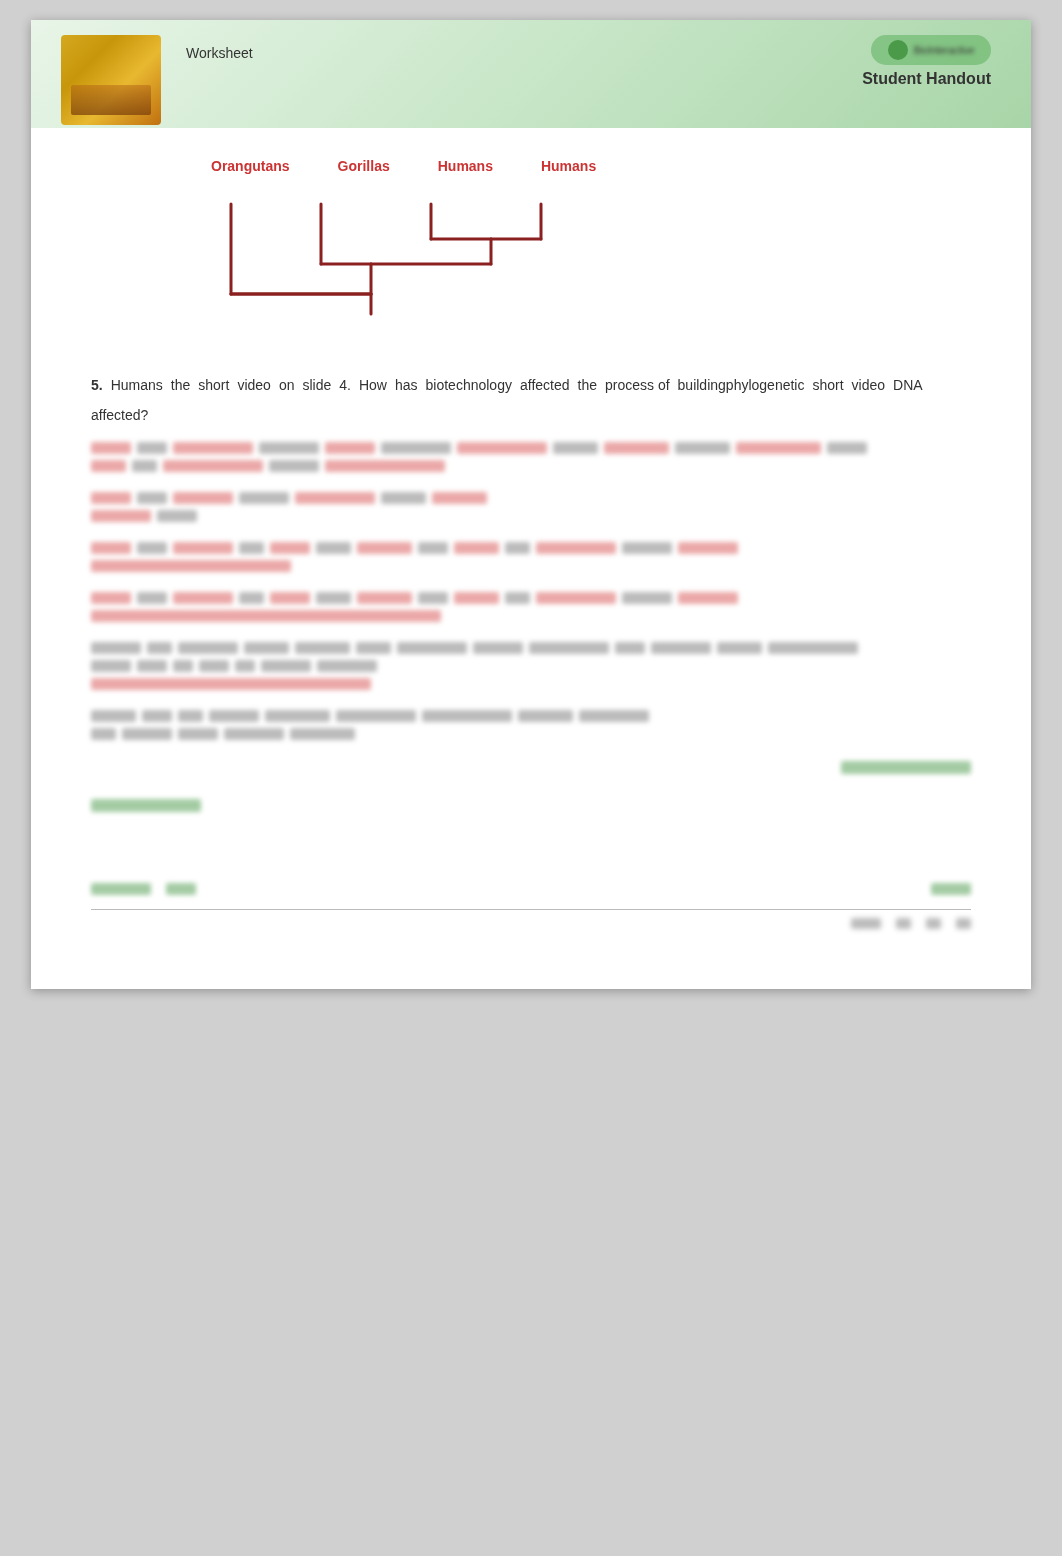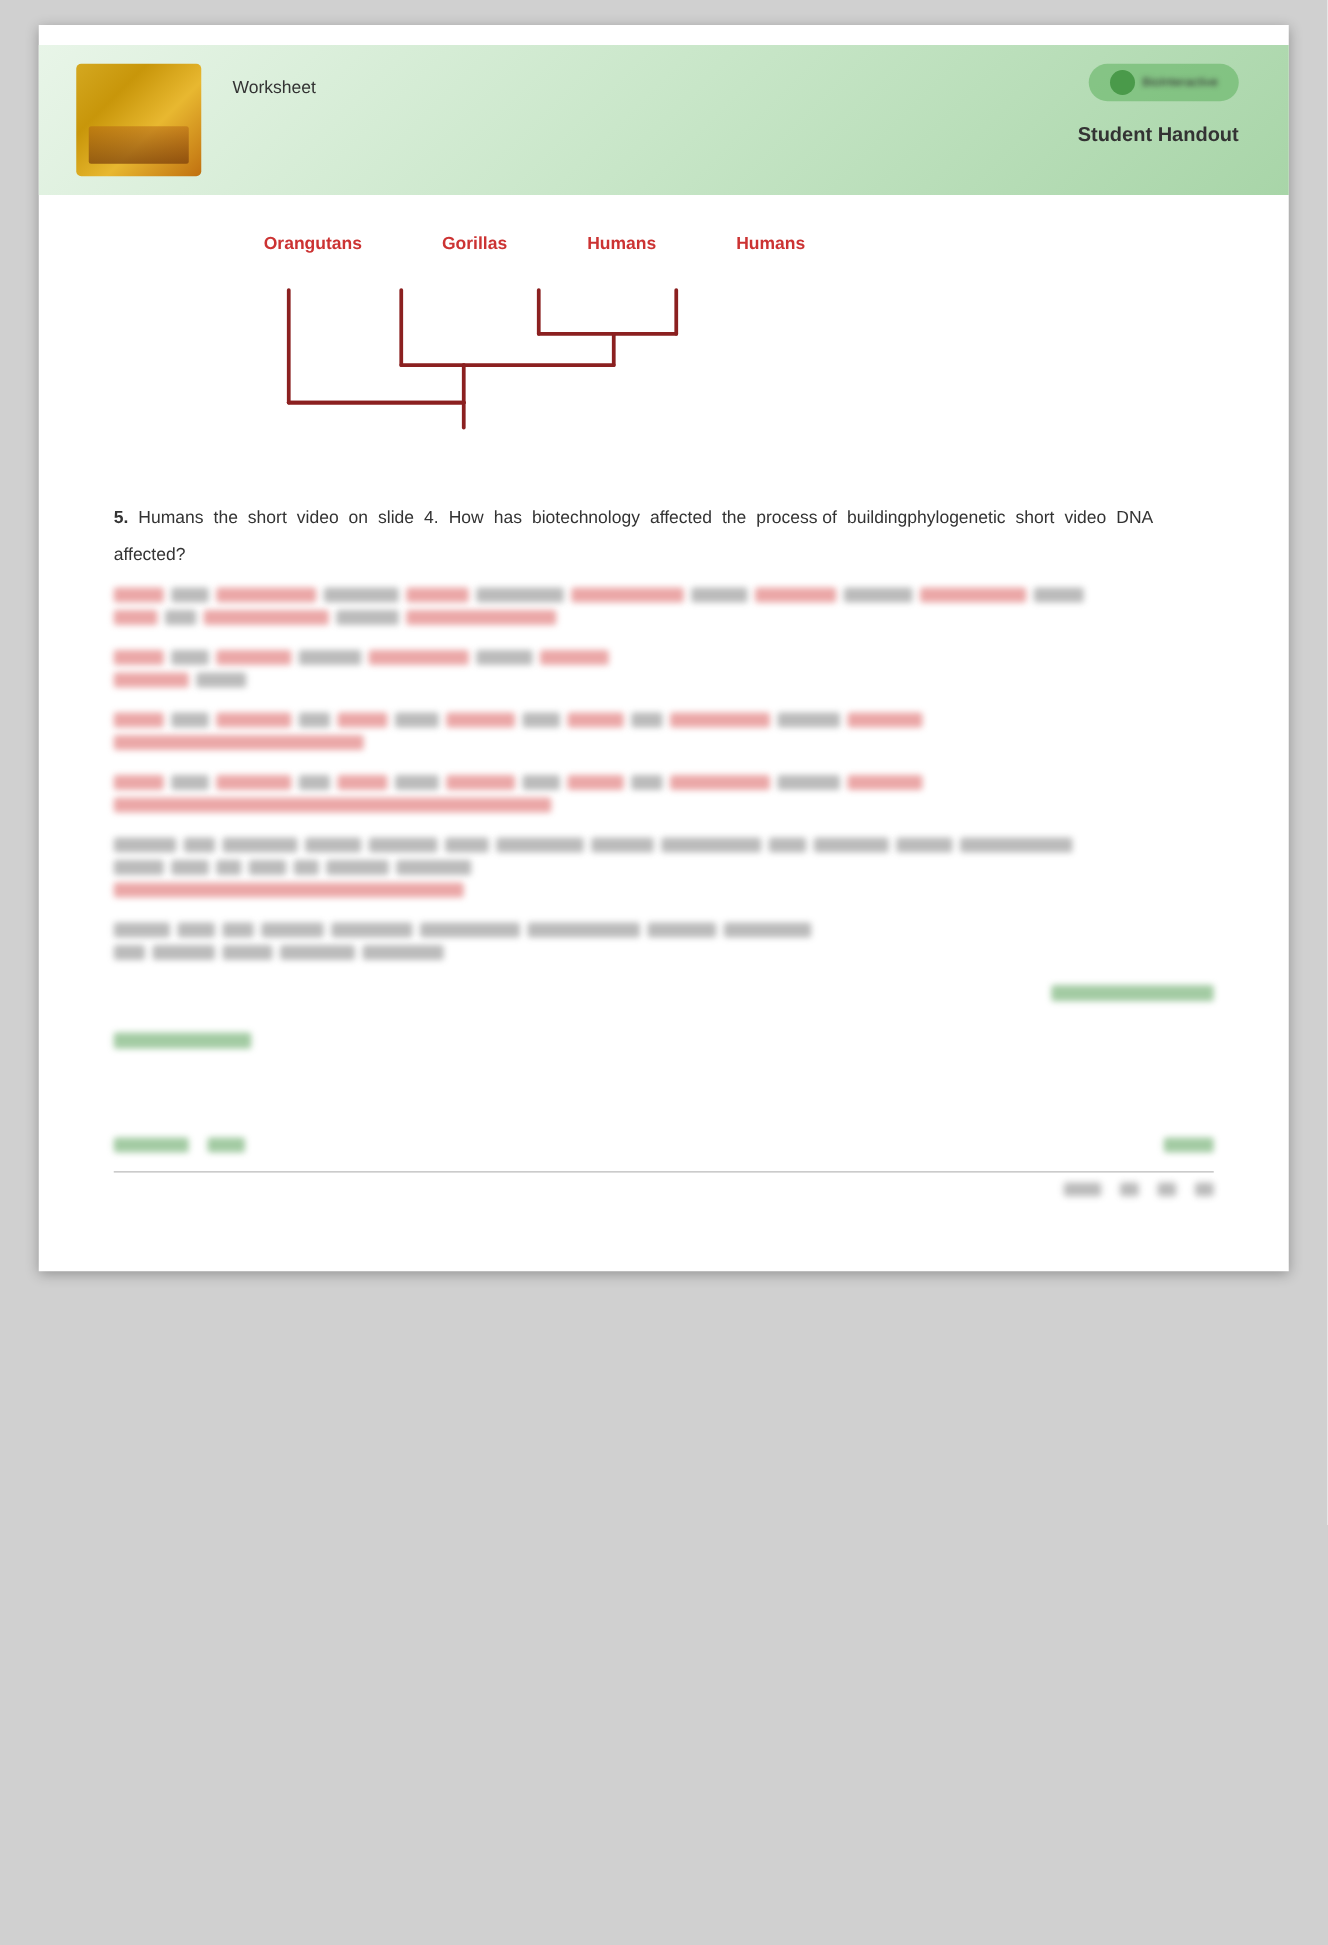--- a/index.html
+++ b/index.html
@@ -14,24 +14,23 @@
     }
     .page {
       width: 1000px;
       background: #fff;
       box-shadow: 0 2px 10px rgba(0,0,0,0.3);
       position: relative;
     }
     
     .header {
       position: relative;
-      height: 120px;
+      height: 108px;
       background: linear-gradient(135deg, #e8f5e8 0%, #c8e6c8 50%, #a8d5a8 100%);
       overflow: hidden;
-      margin-top: 16px;
     }
     .header-thumbnail {
       position: absolute;
       left: 30px;
       top: 15px;
       width: 100px;
       height: 90px;
       background: linear-gradient(135deg, #d4a820 0%, #c8960a 30%, #e8b830 60%, #c07010 100%);
       border-radius: 4px;
     }
@@ -59,21 +58,21 @@
       font-size: 18px;
       font-weight: bold;
       color: #333;
       font-style: italic;
       line-height: 1.3;
       margin-top: 4px;
     }
     .header-right {
       position: absolute;
       right: 40px;
-      top: 64px;
+      top: 50px;
       font-size: 16px;
       color: #333;
       font-weight: bold;
     }
     .header-logo {
       position: absolute;
       right: 40px;
       top: 15px;
       width: 120px;
       height: 30px;
@@ -99,21 +98,21 @@
       padding: 30px 60px;
     }
     
     .tree-section {
       margin-bottom: 40px;
     }
     .tree-labels {
       display: flex;
       margin-bottom: 10px;
       margin-left: 120px;
-      gap: 64px;
+      gap: 48px;
     }
     .tree-label {
       font-size: 14px;
       color: #cc3333;
       font-weight: 600;
     }
     .tree-diagram {
       position: relative;
       height: 150px;
       margin-left: 80px;

